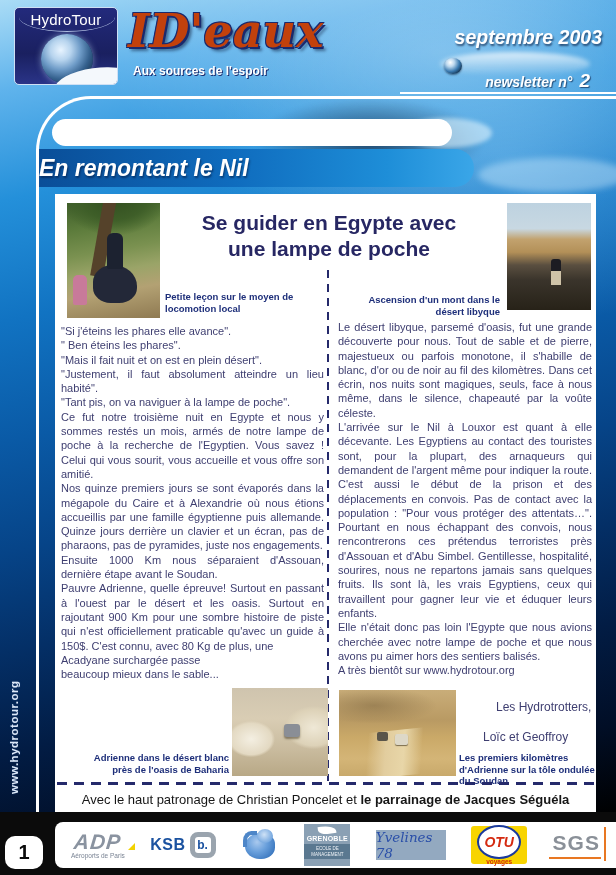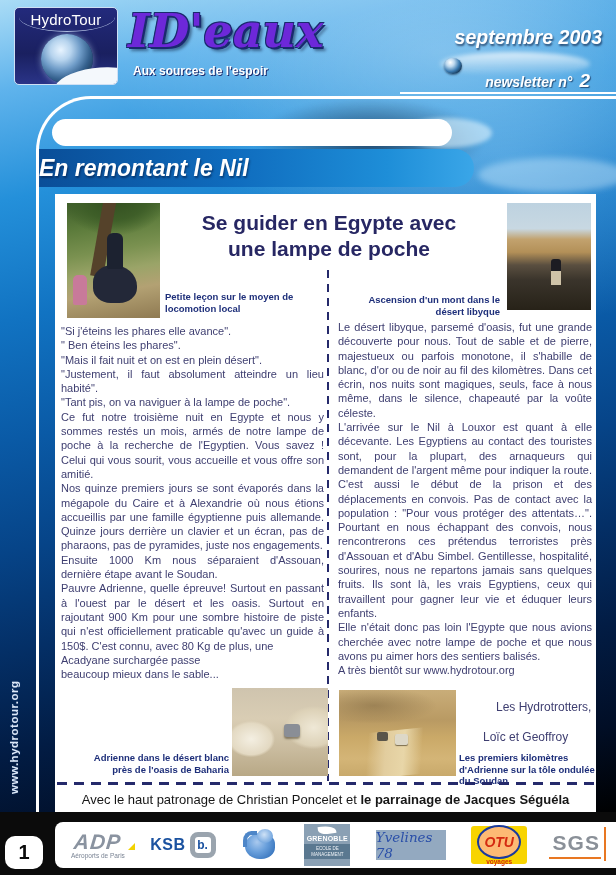--- a/index.html
+++ b/index.html
@@ -29,21 +29,21 @@
   .logo-text{ text-align:center; color:#fff; font-size:15px; margin-top:3px; letter-spacing:.2px; }
   .logo-arc{ position:absolute; left:4px; top:-6px; width:96px; height:30px;
     border-bottom:1px solid #aab8dc; border-radius:50%; }
   .logo-earth{ position:absolute; left:26px; top:26px; width:52px; height:50px; border-radius:50%;
     background:radial-gradient(circle at 38% 32%, #e8f4ff 0%, #b7d4ee 22%, #6f9cc8 42%, #35618e 62%, #14304e 85%, #081624 100%);
     box-shadow:0 0 6px rgba(200,230,255,.5); }
   .logo-wave{ position:absolute; right:-18px; bottom:-14px; width:80px; height:30px;
     background:#f4f8fc; border-radius:50% 50% 0 0; transform:rotate(-8deg); }
   .masthead-title{ position:absolute; left:128px; top:4px;
     font-family:"DejaVu Serif", serif; font-weight:bold; font-style:italic;
-    font-size:46px; color:#6d28d9;
+    font-size:46px; color:#c2410c;
     text-shadow:2px 2px 0 #1a2a6e,-1px -1px 0 #1a2a6e,1px -1px 0 #1a2a6e,-1px 1px 0 #1a2a6e,4px 4px 3px rgba(0,10,40,.45); }
   .masthead-tagline{ position:absolute; left:133px; top:64px; color:#fff; font-weight:bold;
     font-size:12px; text-shadow:1px 1px 0 #1a2a6e; }
   .issue-date{ position:absolute; right:14px; top:26px; color:#fff; font-weight:bold; font-style:italic;
     font-size:19.5px; text-shadow:1px 2px 2px rgba(0,15,50,.6); }
   .droplet{ position:absolute; left:444px; top:58px; width:18px; height:16px; border-radius:50%;
     background:radial-gradient(circle at 35% 28%, #ffffff 0%, #bcd8ee 25%, #3a7ab0 55%, #0a2036 85%);
     box-shadow:0 1px 2px rgba(0,10,30,.5); }
   .newsletter-line{ position:absolute; left:400px; top:92px; width:216px; height:2px; background:#fff; }
   .newsletter{ position:absolute; right:26px; top:70px; color:#fff; font-weight:bold; font-style:italic;
@@ -160,21 +160,21 @@
   .gem .fin{ width:18px; height:8px; background:#fff; border-radius:0 80% 0 60%; margin-top:2px;
     transform:rotate(-8deg); }
   .gem-name{ color:#fff; font-weight:bold; font-size:7px; letter-spacing:.2px; margin-top:1px; }
   .gem-sub{ width:100%; background:#5a7890; color:#eef2f6; font-size:4.5px; text-align:center;
     line-height:5.5px; padding:2px 0; margin-top:2px; }
   .yve{ width:70px; height:30px; background:#93a9c0; display:flex; align-items:center; justify-content:center; }
   .yve-name{ font-family:"DejaVu Serif", serif; font-style:italic; font-size:13.5px; color:#2a4fa8; }
   .otu{ width:56px; height:38px; background:#f8d400; border-radius:3px; display:flex;
     flex-direction:column; align-items:center; justify-content:center; }
   .otu-name{ font-weight:bold; font-style:italic; font-size:14px; color:#d42a10; line-height:14px;
-    border:2px solid #1a3a9c; border-radius:50%; padding:8px 5px; background:#fdba74; }
+    border:2px solid #1a3a9c; border-radius:50%; padding:8px 5px; background:#ffffff; }
   .otu-sub{ font-size:6.5px; font-weight:bold; color:#d42a10; margin-top:-1px; }
   .otu-stripe{ width:44px; height:2px; background:repeating-linear-gradient(90deg,#d42a10 0 3px,transparent 3px 5px); margin-top:1px; }
   .sgs{ position:relative; padding:0 6px 4px 0; }
   .sgs-name{ font-weight:bold; font-size:21px; color:#8a9098; letter-spacing:1px; }
   .sgs .vline{ position:absolute; right:0; top:-4px; width:2px; height:34px; background:#e87722; }
   .sgs .hline{ position:absolute; left:-4px; bottom:0; width:52px; height:2px; background:#e87722; }
 </style>
 </head>
 <body>
 

